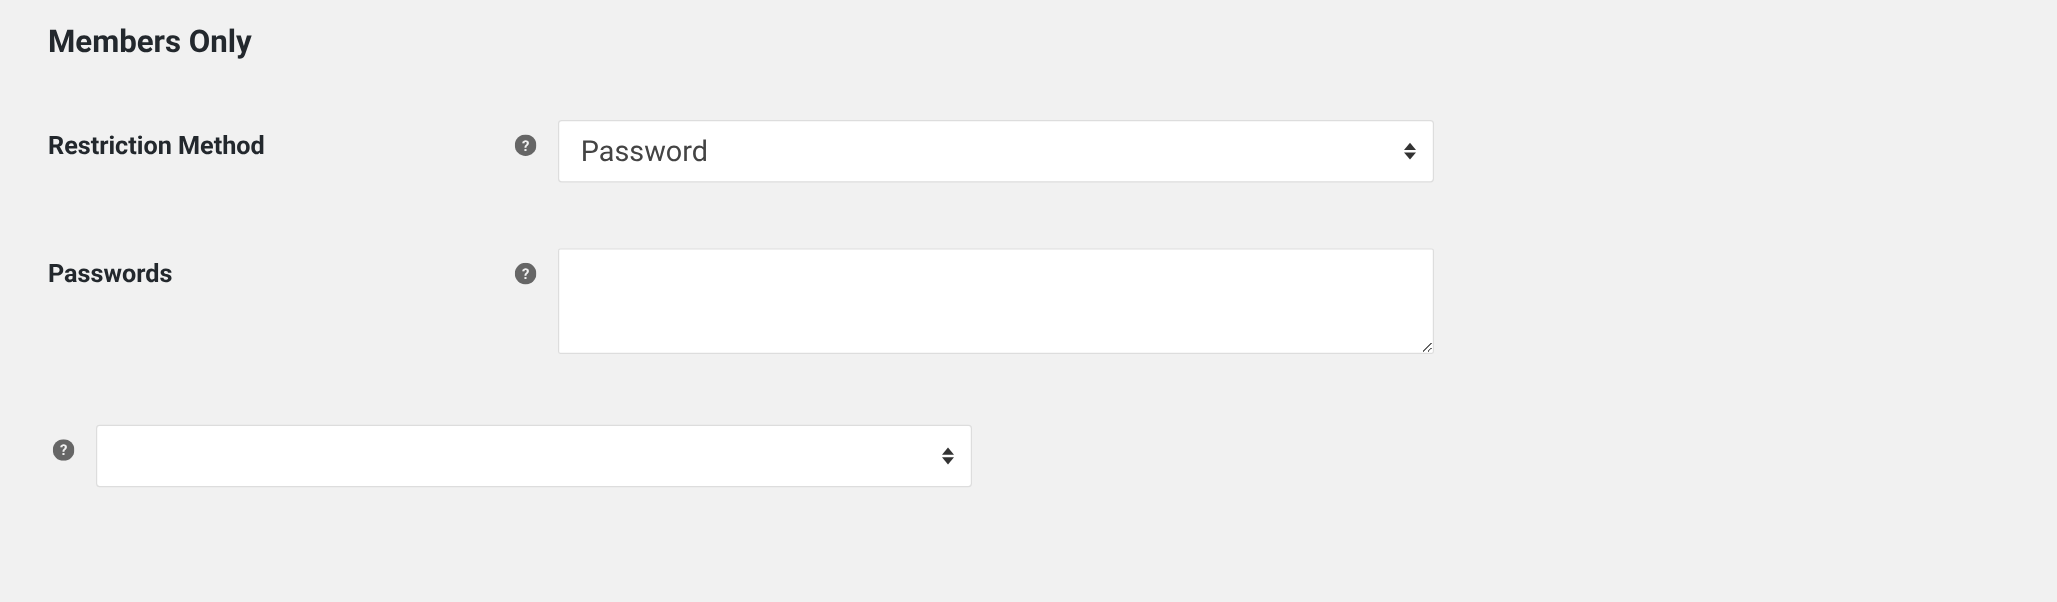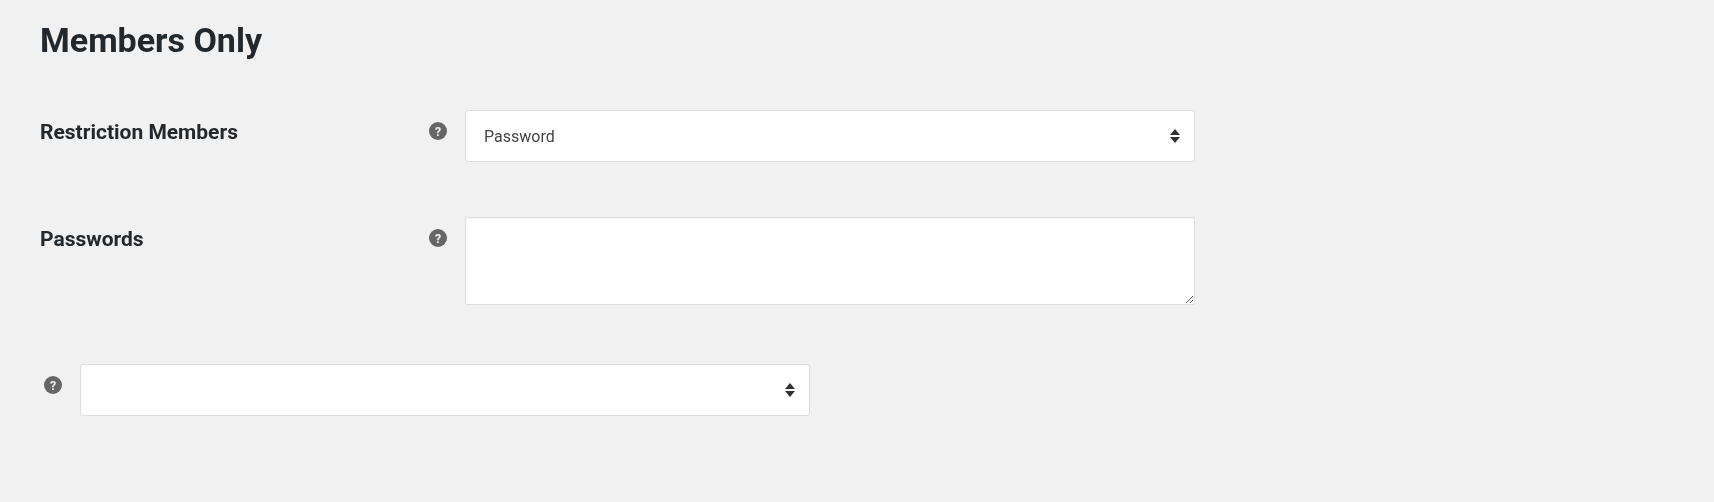--- a/index.html
+++ b/index.html
@@ -7,21 +7,21 @@
       margin: 0;
       padding: 0;
     }
     body {
       font-family: -apple-system, BlinkMacSystemFont, "Segoe UI", Roboto, sans-serif;
       background: #f1f1f1;
       padding: 20px 40px;
       width: 1714px;
     }
     .section-title {
-      font-size: 34px;
+      font-size: 26px;
       font-weight: 700;
       color: #23282d;
       margin-bottom: 50px;
     }
     .field-row {
       display: flex;
       align-items: flex-start;
       margin-bottom: 55px;
     }
     .field-label {
@@ -52,21 +52,21 @@
       background: #fff;
       border: 1px solid #ddd;
       border-radius: 3px;
       height: 52px;
       display: flex;
       align-items: center;
       padding: 0 40px 0 18px;
       cursor: pointer;
     }
     .select-value {
-      font-size: 16px;
+      font-size: 24px;
       color: #444;
     }
     .select-arrows {
       position: absolute;
       right: 14px;
       top: 50%;
       transform: translateY(-50%);
       display: flex;
       flex-direction: column;
       gap: 2px;
@@ -96,21 +96,21 @@
       font-family: inherit;
       resize: both;
     }
   </style>
 </head>
 <body>
 
 <h2 class="section-title">Members Only</h2>
 
 <div class="field-row">
-  <div class="field-label">Restriction Members</div>
+  <div class="field-label">Restriction Method</div>
   <div class="help-icon">
     <svg viewBox="0 0 16 16">
       <circle cx="8" cy="8" r="8" fill="#666"></circle>
       <text x="8" y="12" text-anchor="middle" font-size="11" font-weight="bold" fill="#f1f1f1">?</text>
     </svg>
   </div>
   <div class="field-control">
     <div class="select-wrap">
       <span class="select-value">Password</span>
       <div class="select-arrows">

